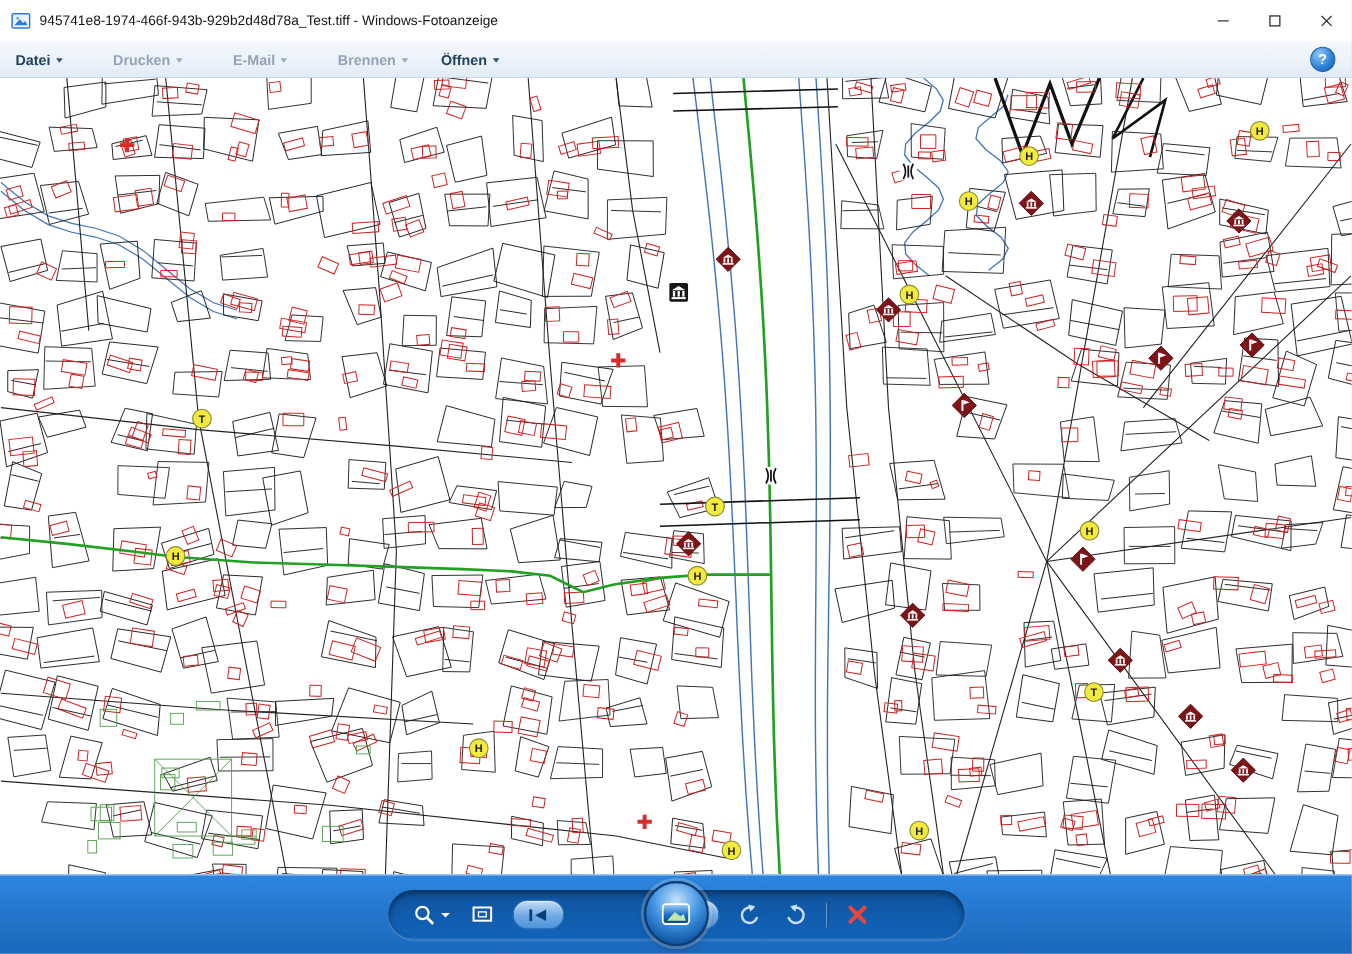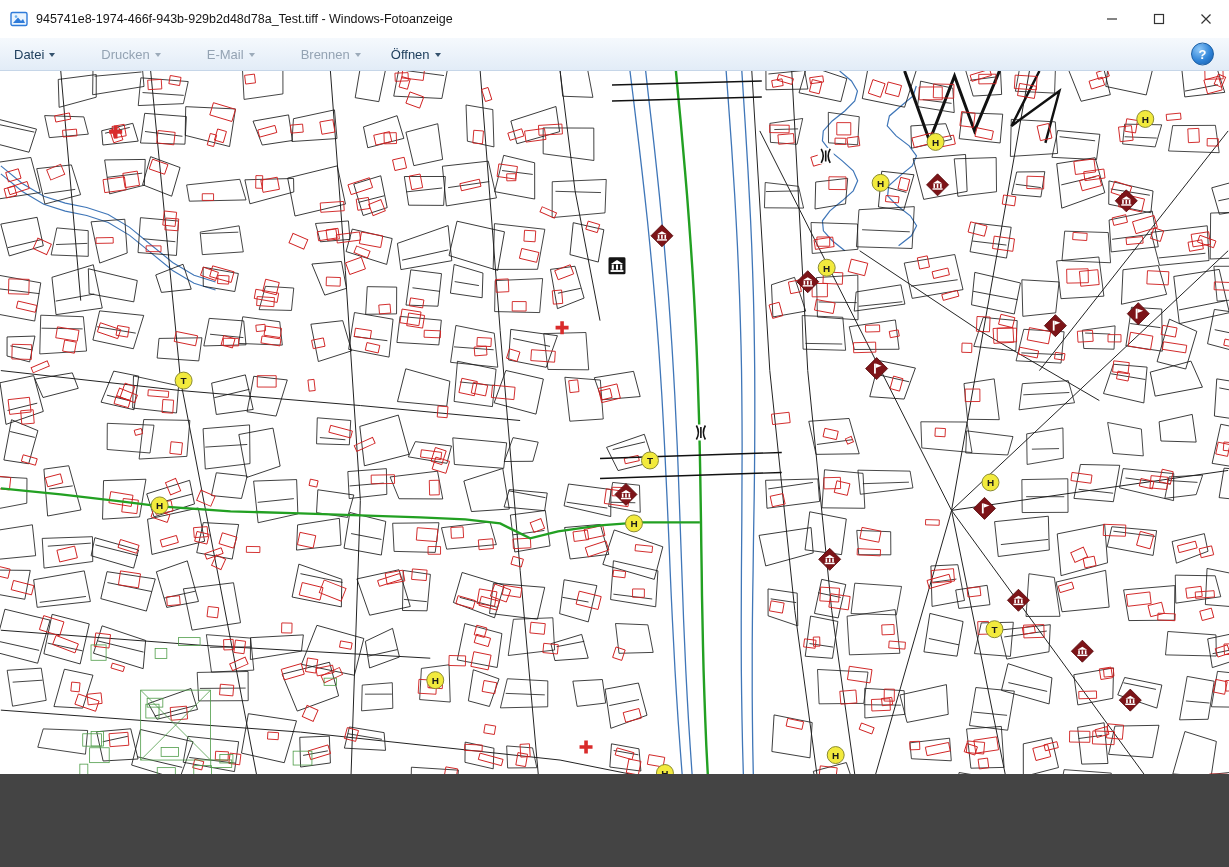--- a/index.html
+++ b/index.html
@@ -1,29 +1,29 @@
 <!DOCTYPE html>
 <html><head>
 <meta charset="utf-8">
 <style>
   html,body{margin:0;padding:0;background:#444;}
   .window{
-    position:relative;width:1229px;height:774px;background:#ffffff;
+    position:relative;width:1229px;height:867px;background:#ffffff;
     font-family:"Liberation Sans",sans-serif;overflow:hidden;
   }
   
   .titlebar{height:38px;display:flex;align-items:center;padding-left:9px;background:#ffffff;}
   .app-icon{width:20px;height:20px;display:flex;align-items:center;justify-content:center;}
   .title{font-size:12.5px;color:#151515;margin-left:7px;white-space:nowrap;}
   .win-controls{margin-left:auto;display:flex;height:100%;}
   .win-btn{width:47px;height:100%;display:flex;align-items:center;justify-content:center;background:transparent;border:none;padding:0;cursor:pointer;}
   
   .menubar{position:relative;height:32px;background:linear-gradient(#f5f9fd,#e2ecf7);
     border-bottom:1px solid #c6d6e8;display:flex;align-items:center;padding:0 14px;gap:30px;}
-  .menu-item{display:flex;align-items:center;gap:5px;font-size:13px;color:#20405e;cursor:pointer;}
+  .menu-item{display:flex;align-items:center;gap:5px;font-size:13px;color:#20405e;cursor:pointer;font-weight:bold;}
   .menu-item.disabled{color:#94a3b3;margin-left:16px;}
   .caret{width:0;height:0;border-left:3.6px solid transparent;border-right:3.6px solid transparent;border-top:4.2px solid currentColor;margin-top:2px;opacity:.9;}
   .help-btn{position:absolute;right:15px;top:50%;transform:translateY(-50%);
     width:21px;height:21px;border-radius:50%;border:1px solid #1c5fa3;
     background:radial-gradient(circle at 35% 28%,#8ec8f8,#2c81d6 58%,#1a5ba5);
     color:#fff;font-weight:bold;font-size:13px;display:flex;align-items:center;justify-content:center;cursor:pointer;}
   
   .viewer{position:absolute;top:71px;left:0;width:1229px;height:724px;background:#ffffff;overflow:hidden;}
   
   .toolbar{position:absolute;top:795px;left:0;width:1229px;height:72px;

